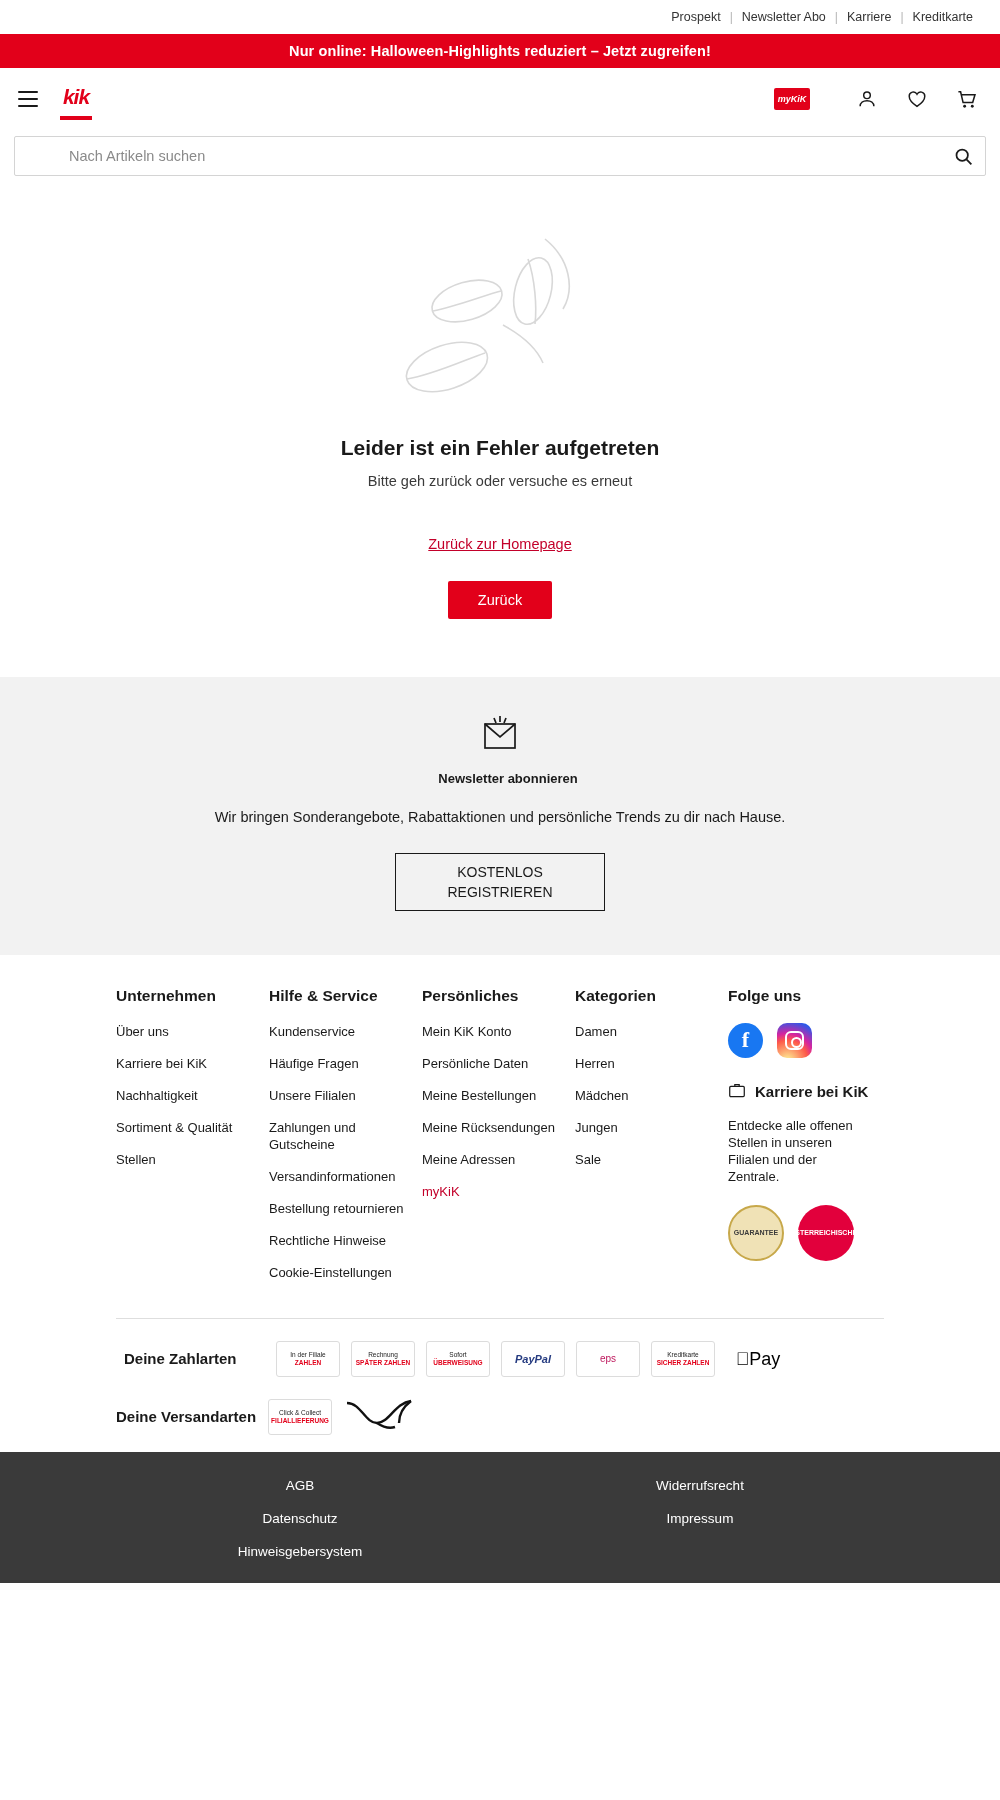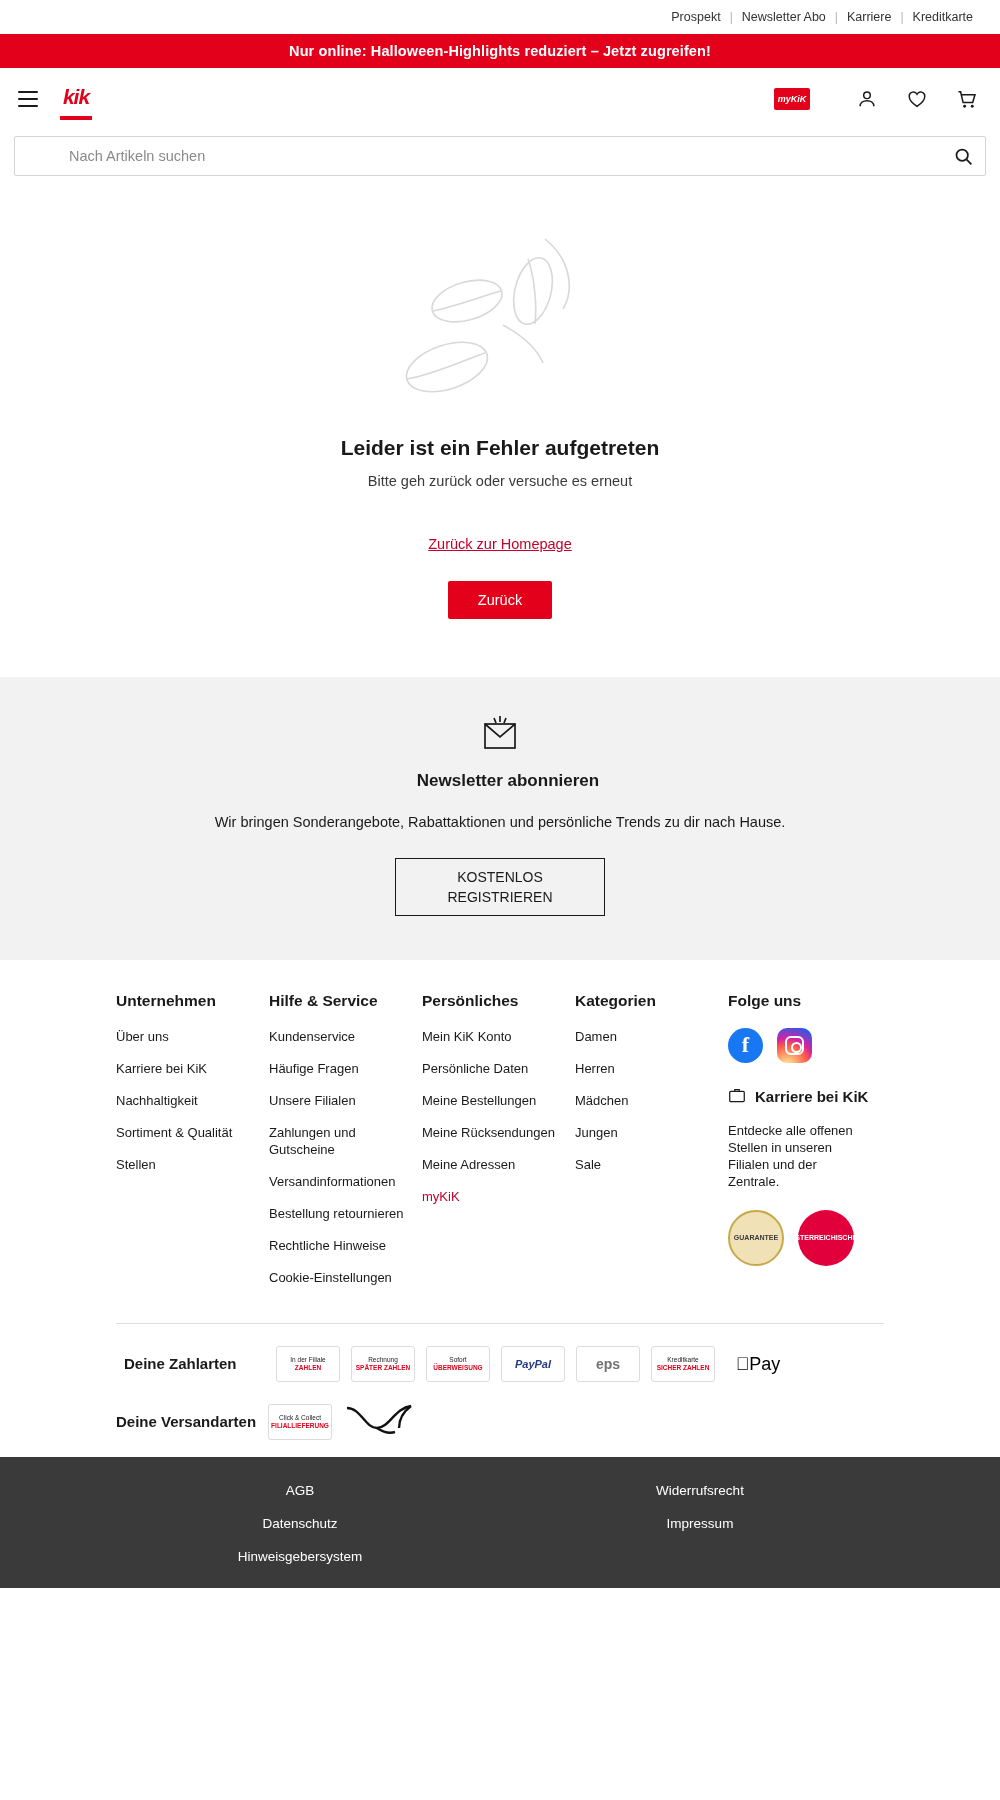--- a/index.html
+++ b/index.html
@@ -176,21 +176,21 @@
     cursor: pointer;
   }
 
   
   .newsletter {
     background: #f2f2f2;
     padding: 36px 0 44px 0;
     text-align: center;
   }
   .nl-title {
-    font-size: 17px;
+    font-size: 13px;
     font-weight: 700;
     margin-top: 10px;
     margin-left: 16px;
   }
   .nl-text {
     font-size: 14.5px;
     margin-top: 23px;
     color: #1a1a1a;
   }
   .nl-btn {
@@ -277,21 +277,21 @@
     border-radius: 3px;
     background:#fff;
     display:flex; flex-direction:column;
     align-items:center; justify-content:center;
     font-size: 6.5px; line-height: 8px; text-align:center;
     color:#333; font-weight:700;
   }
   .pay-card .t1 { font-weight: 400; color:#222; }
   .pay-card .t2 { color:#e2001a; }
   .pay-card.paypal { font-size: 11px; font-style: italic; font-weight:700; color:#253b80; }
-  .pay-card.eps { color:#737373; font-size:14px; font-weight:700; }
+  .pay-card.eps { color:#be185d; font-size:10px; font-weight:400; }
   .pay-card.apple { border:0; font-size: 18px; font-weight:500; color:#000; }
   .ship-block { padding: 16px 0 10px 116px; display:flex; align-items:center; }
   .posticon { font-size: 30px; color:#111; font-weight:700; font-family:"Liberation Serif", serif; }
 
   
   .bottom {
     background: #3a3a3a;
     color: #fff;
     padding: 26px 0 24px 0;
     text-align: center;

